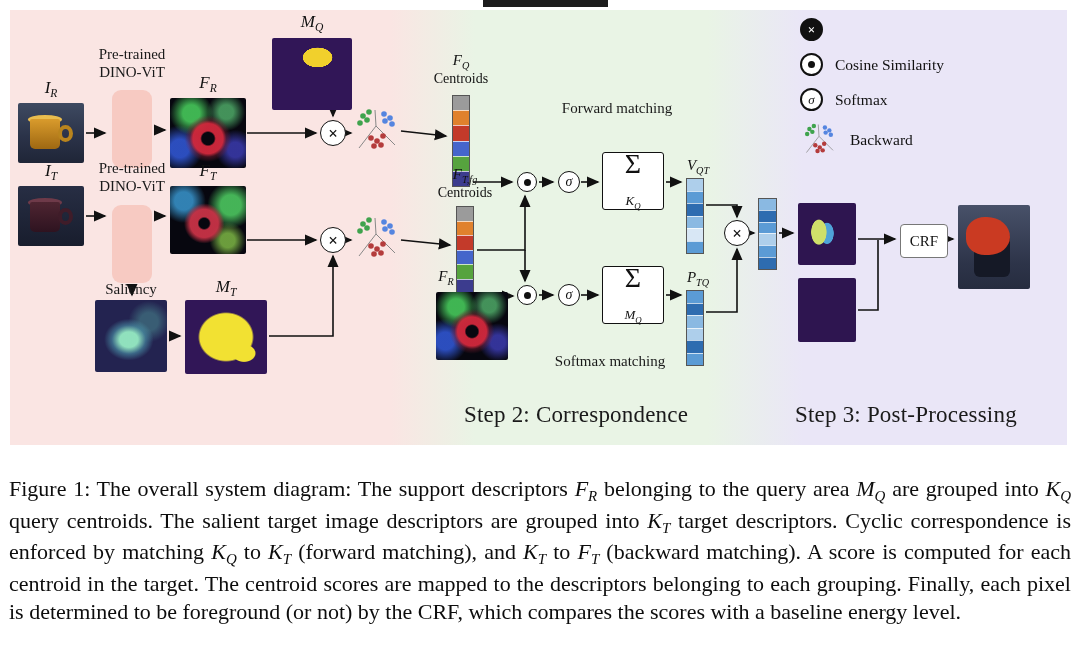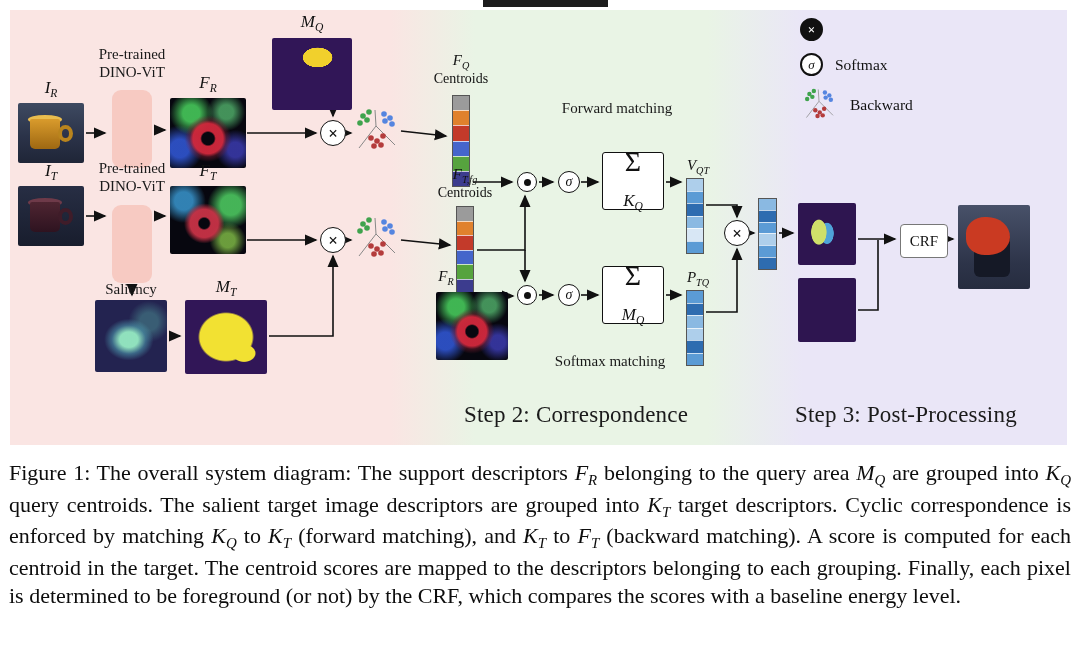--- a/index.html
+++ b/index.html
@@ -49,36 +49,36 @@
   .img-out2{background:#2e1550}
   .img-final{background:linear-gradient(180deg,#485169 0%,#2d3449 70%,#262c3f 100%)}
   .fin-mug{position:absolute;left:16px;top:30px;width:36px;height:42px;background:#151926;border-radius:2px 2px 6px 6px}
   .fin-mask{position:absolute;left:8px;top:12px;width:44px;height:38px;background:#ca3a22;border-radius:45% 55% 50% 45%}
   .op{width:26px;height:26px;border:1.6px solid #111;border-radius:50%;background:#fff;display:flex;align-items:center;justify-content:center;font-weight:bold;font-size:17px;line-height:1}
   .op.cos{width:20px;height:20px}
   .op.sig{width:22px;height:22px;font-weight:normal;font-style:italic;font-size:14px}
   .dot{width:7px;height:7px;background:#111;border-radius:50%}
   .sumbox{width:62px;height:58px;background:#fff;border:1.5px solid #111;border-radius:3px;display:flex;flex-direction:column;align-items:center;justify-content:center}
   .sum-sigma{font-size:28px;line-height:1}
-  .sum-sub{font-size:17px;line-height:1.1;margin-top:16px}
+  .sum-sub{font-size:13px;line-height:1.1;margin-top:16px}
   .stack{display:flex;flex-direction:column;border:1px solid #555}
   .stack .cell{flex:1}
   .stack .cell+.cell{border-top:1px solid rgba(255,255,255,.7)}
   .crfbox{width:48px;height:34px;background:#fff;border:1.5px solid #777;border-radius:4px;display:flex;align-items:center;justify-content:center;font-size:15px}
   .legend{width:270px}
   .lrow{display:flex;align-items:center;gap:12px;margin-bottom:12px}
   .licon{width:23px;height:23px;border-radius:50%;border:2px solid #111;background:#fff;display:flex;align-items:center;justify-content:center;flex:0 0 auto;font-weight:bold;font-size:13px;line-height:1}
   .licon.multdark{background:#111;color:#fff}
   .licon.sig{font-weight:normal;font-style:italic}
   .ltext{font-size:15.5px;color:#111}
   .steptitle{font-size:23px;color:#1a1a1a;letter-spacing:.2px}
   .bgenergy{display:flex;align-items:center;gap:7px;font-size:14.5px;color:#1a1a1a}
   .frac{display:inline-flex;flex-direction:column;align-items:center;font-size:12.5px;line-height:1.15}
   .frac .fnum{border-bottom:1px solid #111;padding:0 3px}
-  .caption{margin:12px 9px 0 9px;font-size:22px;line-height:1.28;text-align:justify;color:#0d0d0d}
+  .caption{margin:28px 9px 0 9px;font-size:22px;line-height:1.28;text-align:justify;color:#0d0d0d}
   .caption .im i{font-style:italic}
 </style>
 </head>
 <body>
 
 <div class="diagram">
   <div class="panel"></div>
   <div class="topbar"></div>
 
   <svg class="arrows" width="1080" height="447" viewBox="0 0 1080 447">
@@ -301,20 +301,26 @@
     <div class="fin-mask"></div>
   </div>
 
   <div class="abs legend" style="left:800px;top:18px">
     <div class="lrow">
       <span class="licon multdark">
           <span>×</span>
         </span>
     </div>
     <div class="lrow">
+      <span class="licon">
+          <span class="dot"></span>
+        </span>
+      <span class="ltext">Cosine Similarity</span>
+    </div>
+    <div class="lrow">
       <span class="licon sig">
           <span>σ</span>
         </span>
       <span class="ltext">Softmax</span>
     </div>
     <div class="lrow">
       <svg width="38" height="34" viewBox="0 0 48 46">
         <g stroke="#888" stroke-width="1">
             <line x1="23" y1="2" x2="24" y2="18"></line>
             <line x1="24" y1="18" x2="7" y2="40"></line>

